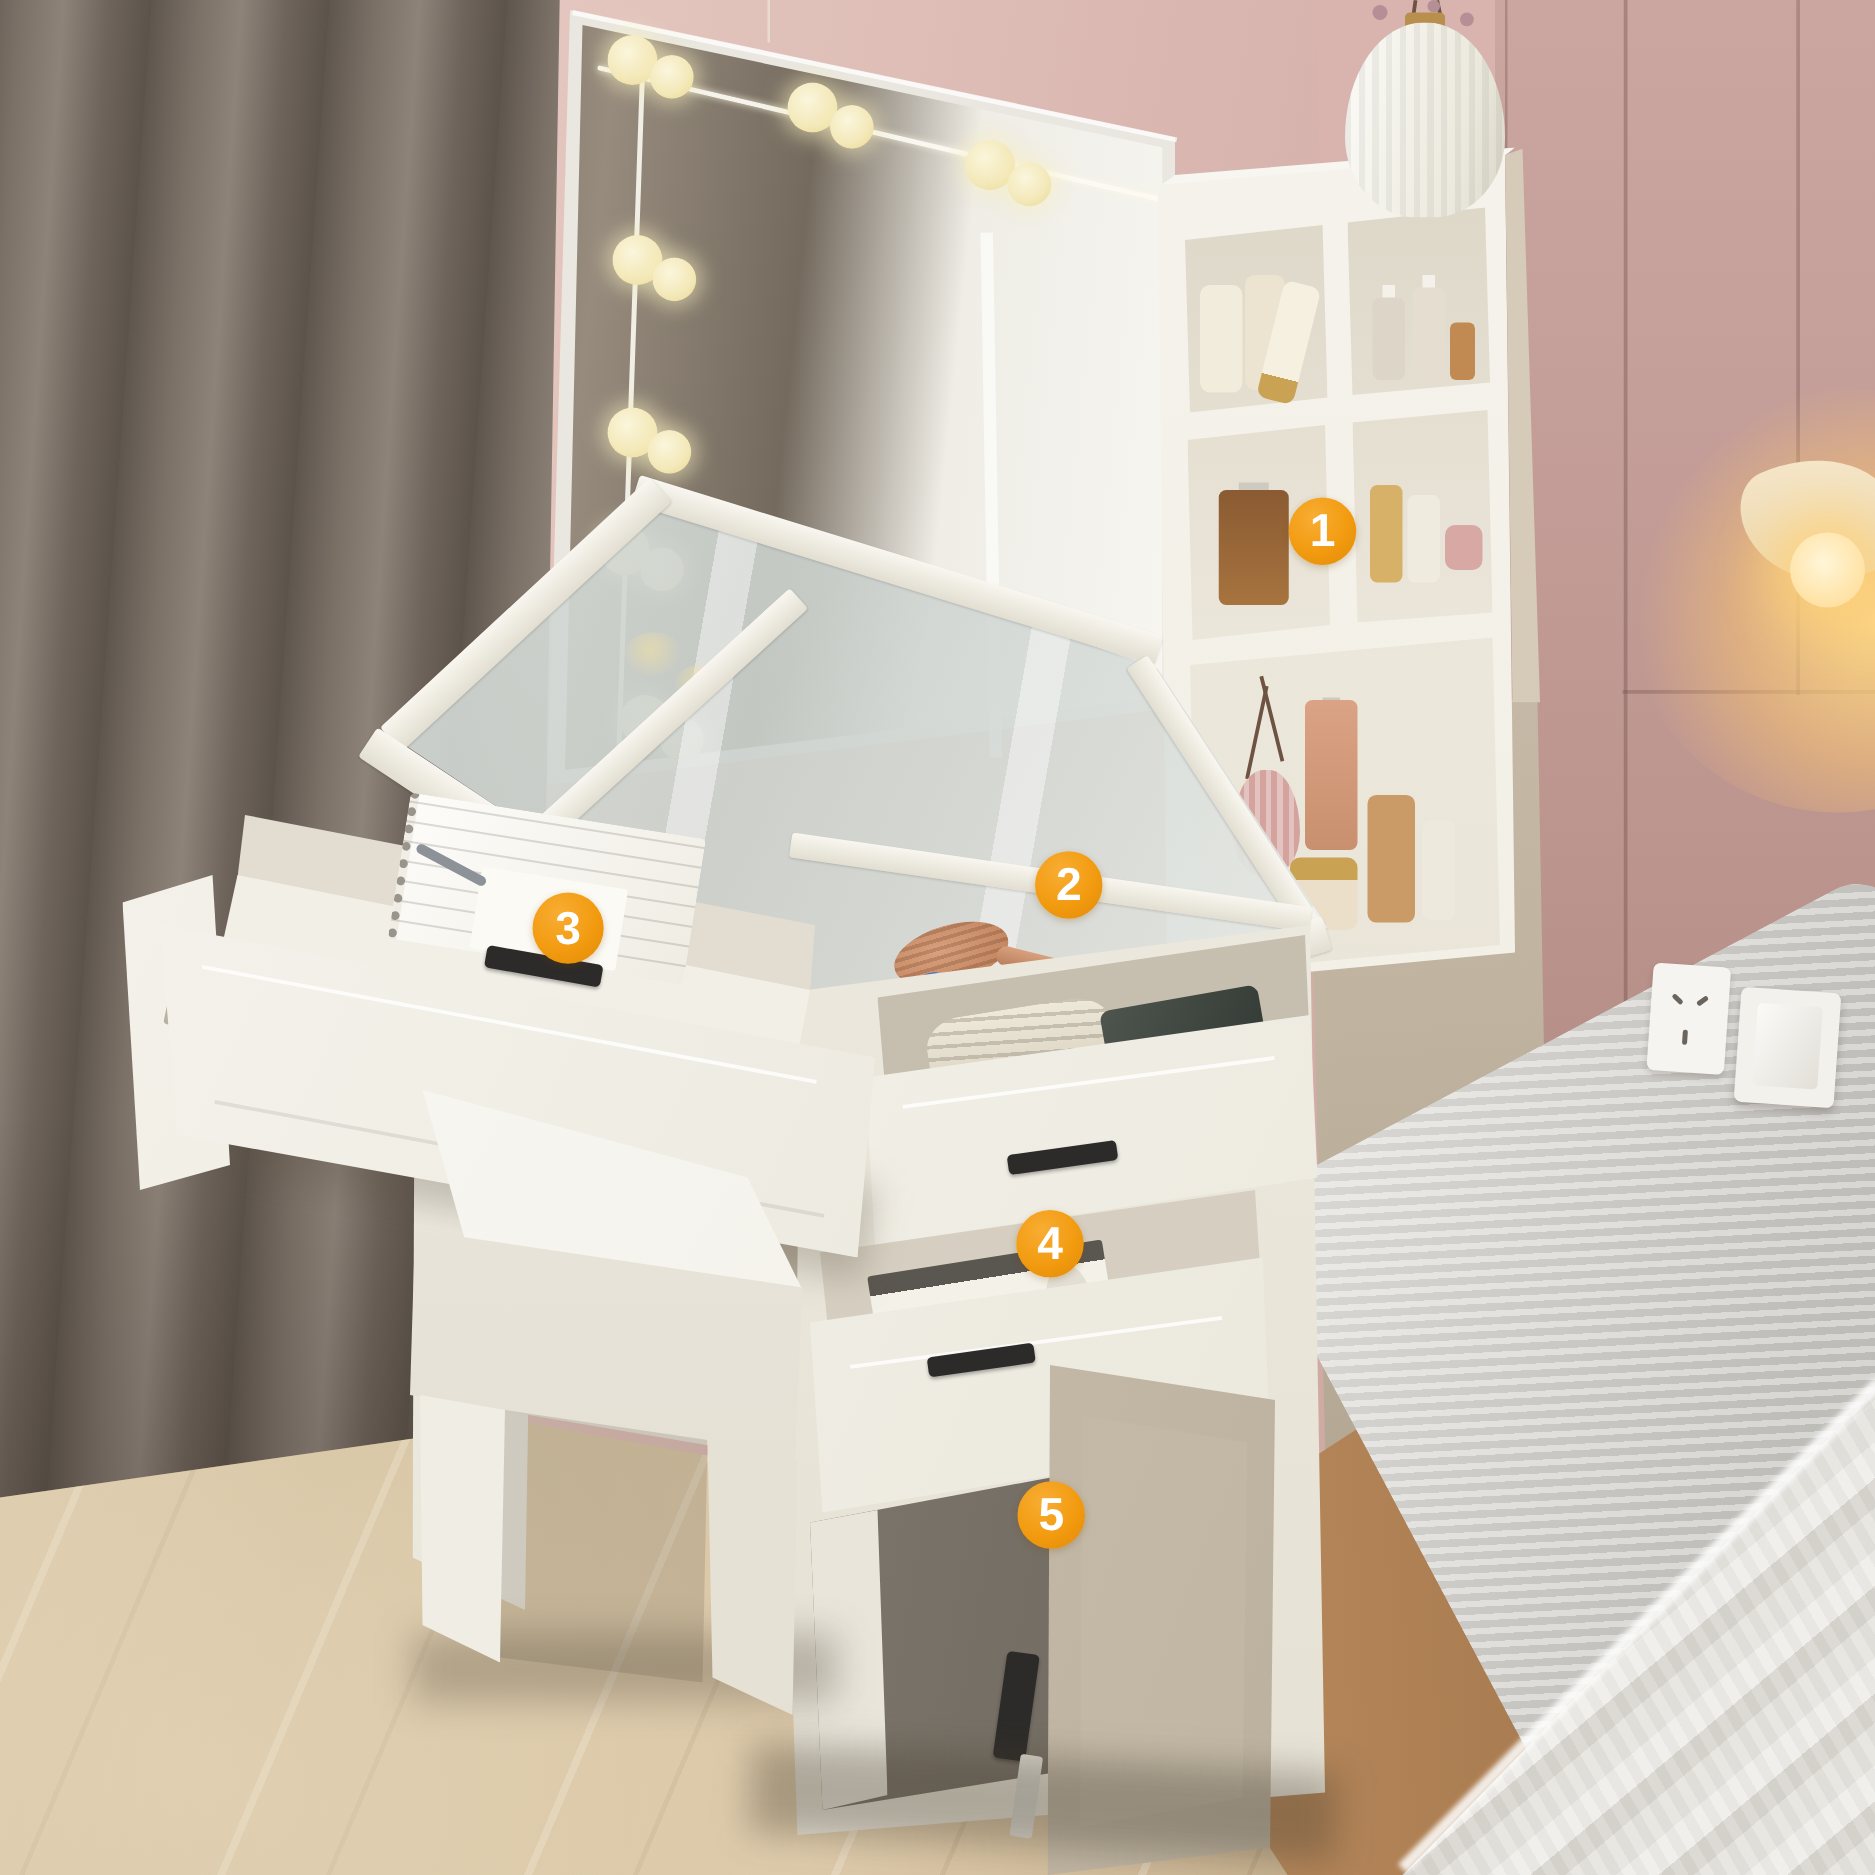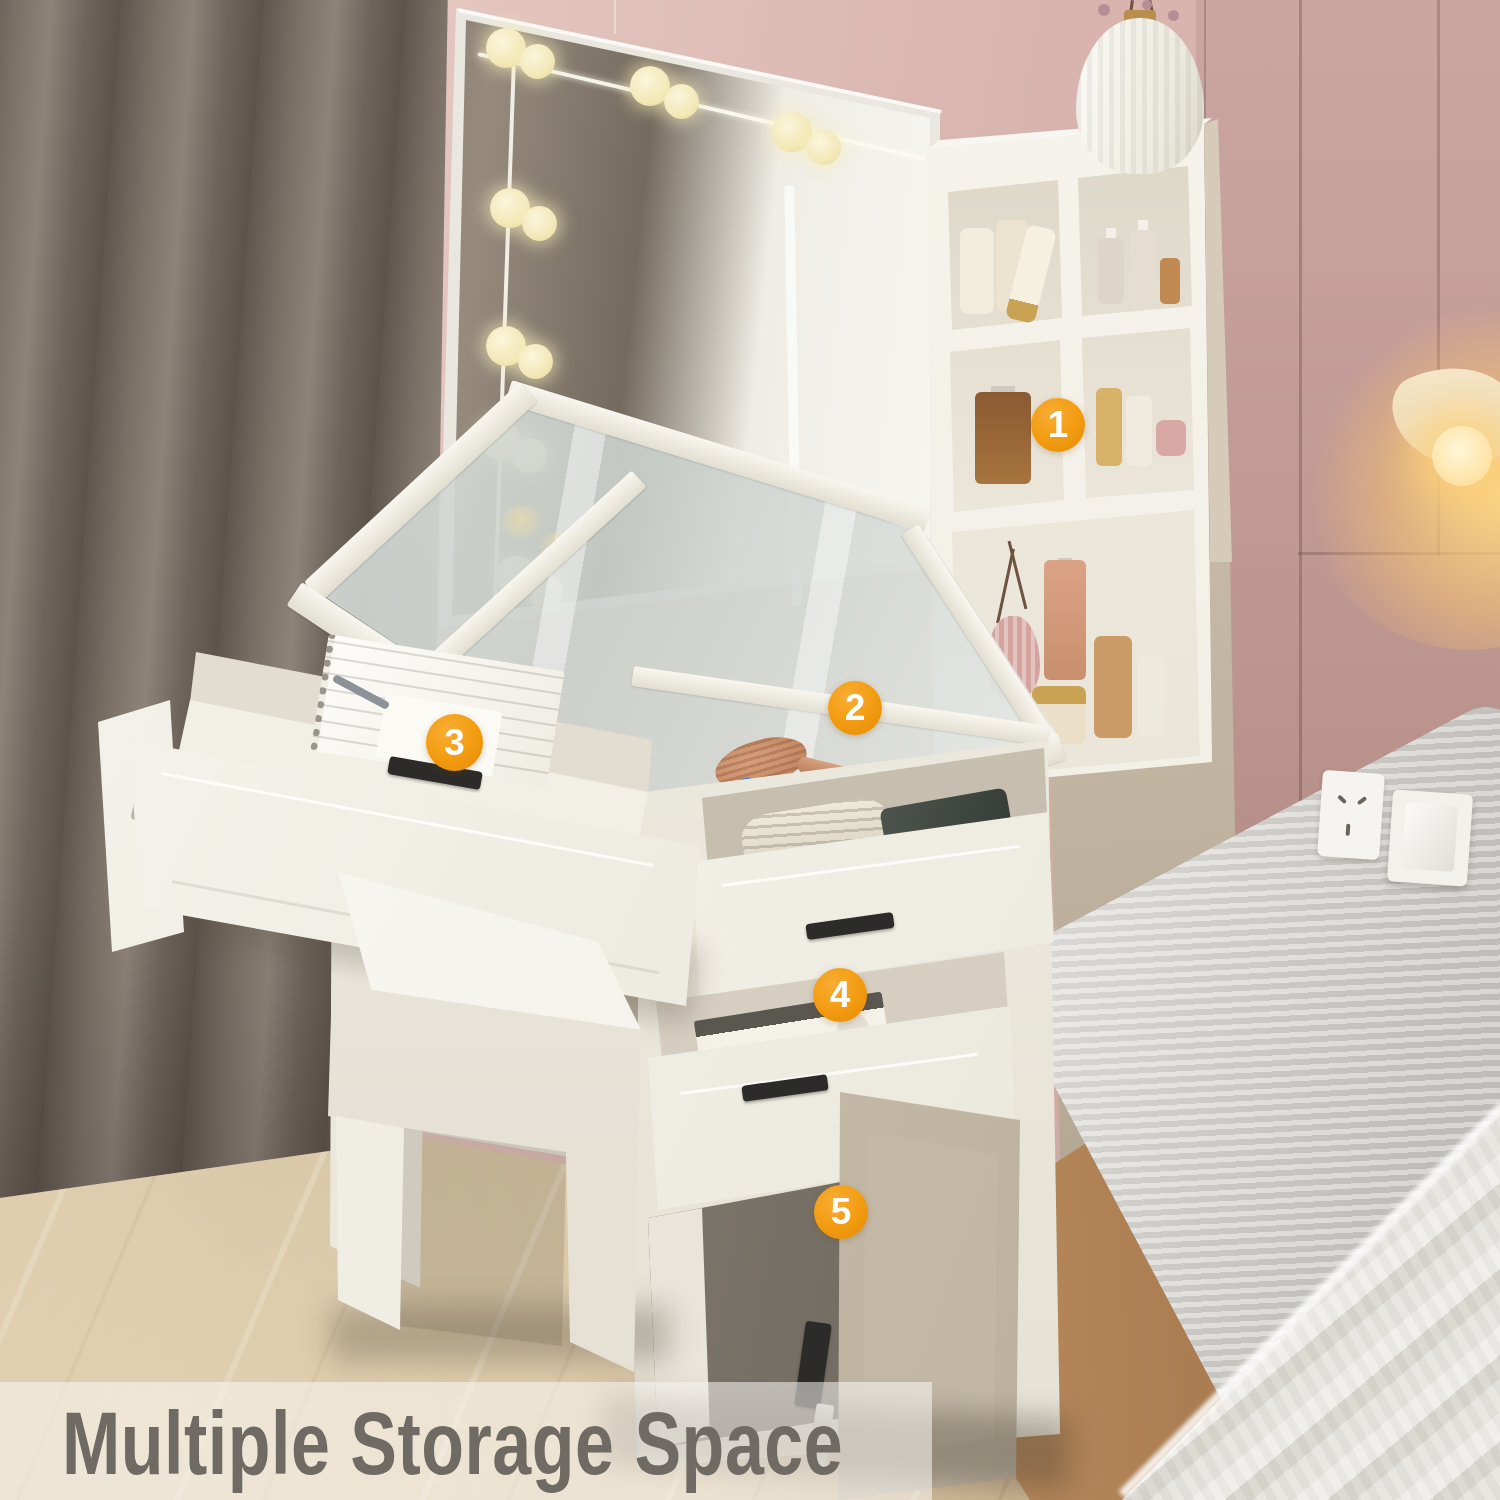--- a/index.html
+++ b/index.html
@@ -412,17 +412,14 @@
   <div class="badge" id="badge-3">
       <span>3</span>
     </div>
   <div class="badge" id="badge-4">
       <span>4</span>
     </div>
   <div class="badge" id="badge-5">
       <span>5</span>
     </div>
 
-  <div id="caption-banner">
-    <div id="caption-text">Multiple Storage Space</div>
-  </div>
 
 </div>
 
 </body></html>

